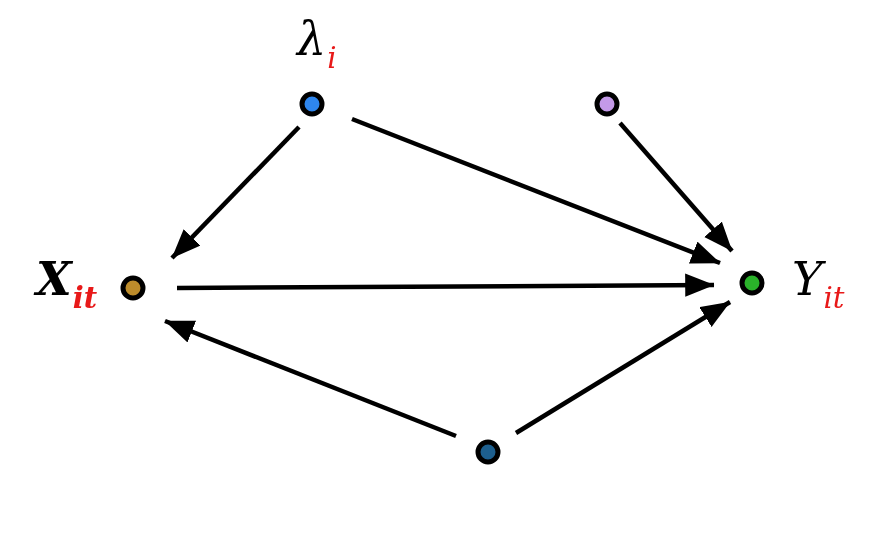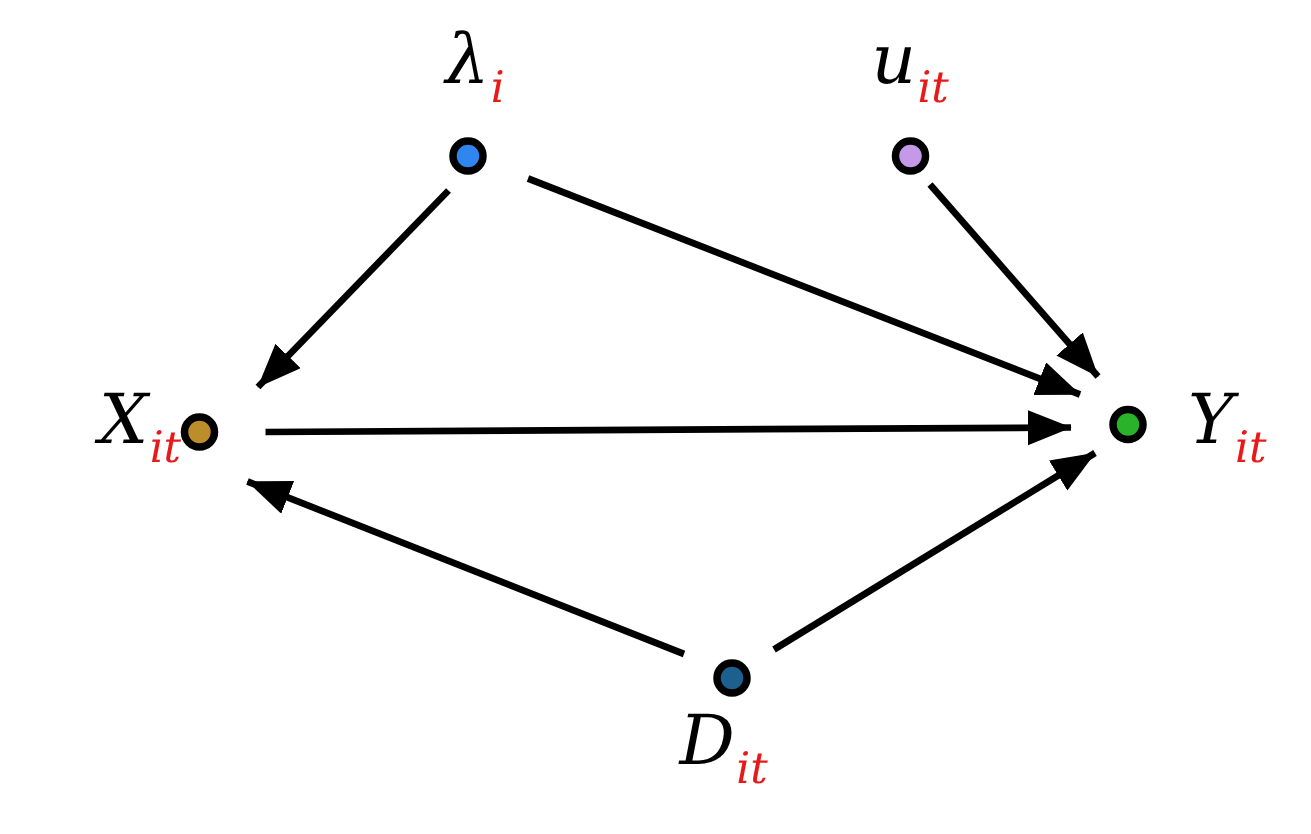--- a/index.html
+++ b/index.html
@@ -66,29 +66,23 @@
         <circle cx="133" cy="288" r="10" fill="#bd8c2b" stroke="#000000" stroke-width="5"></circle>
         <circle cx="752" cy="283" r="10" fill="#2ab22a" stroke="#000000" stroke-width="5"></circle>
         <circle cx="488" cy="452" r="10" fill="#1d5f8e" stroke="#000000" stroke-width="5"></circle>
       </g>
   </svg>
 
   <div class="node-label" style="left: 297px; top: 16px;">
     <span class="main">λ</span><span class="sub">i</span>
   </div>
 
-  <div class="node-label" style="left: 581px; top: 16px;">
-    <span class="main">u</span><span class="sub">it</span>
-  </div>
 
-  <div class="node-label" style="left: 66px; top: 256px;">
+  <div class="node-label" style="left: 36px; top: 256px; font-weight: bold;">
     <span class="main">X</span><span class="sub">it</span>
   </div>
 
   <div class="node-label" style="left: 792px; top: 256px; text-align: right;">
     <span class="main">Y</span><span class="sub">it</span>
   </div>
 
-  <div class="node-label" style="left: 453px; top: 470px;">
-    <span class="main">D</span><span class="sub">it</span>
-  </div>
 
 </div>
 
 </body></html>

